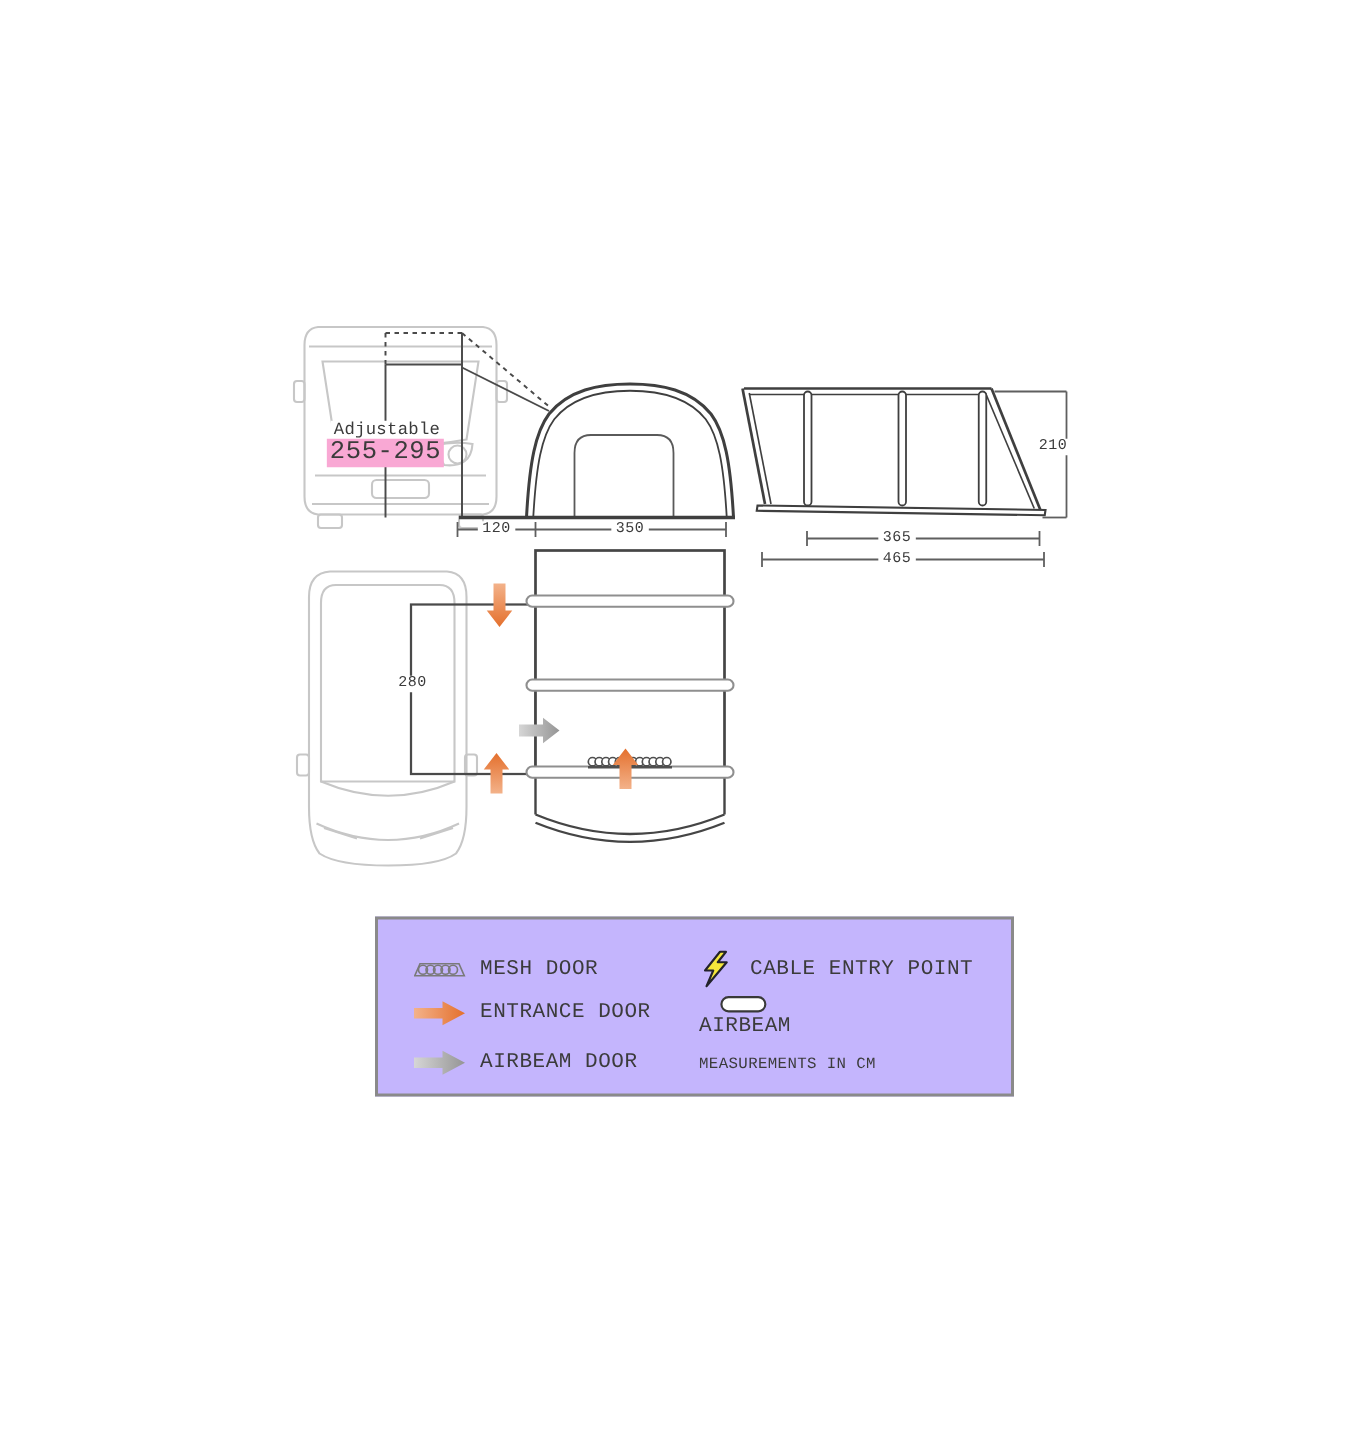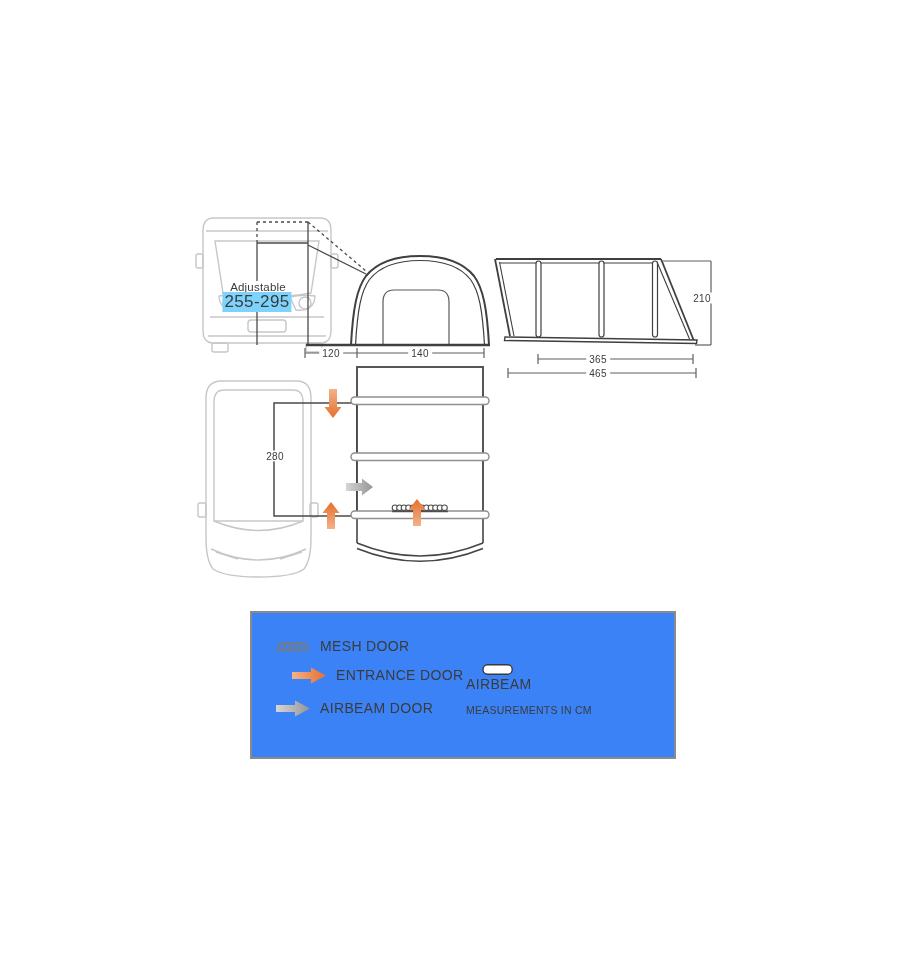--- a/index.html
+++ b/index.html
@@ -1,28 +1,28 @@
 <!DOCTYPE html>
 <html><head>
 <meta charset="utf-8">
 <title>Awning Diagram</title>
 <style>
   html,body{margin:0;padding:0;background:#ffffff;}
   .canvas{
     position:relative;width:900px;height:959px;background:#ffffff;
-    font-family:Liberation Sans, sans-serif;color:#3b3b3b;overflow:hidden;
+    font-family:Liberation Mono, monospace;color:#3b3b3b;overflow:hidden;
   }
   .diagram-svg{position:absolute;left:0;top:0;}
   .lbl{position:absolute;transform:translate(-50%,-50%);white-space:nowrap;color:#3b3b3b;}
   .lbl-dim{font-size:10px;background:#ffffff;padding:0 3px;letter-spacing:0.3px;}
   .lbl-adjustable{font-size:11.5px;letter-spacing:0.2px;background:#ffffff;padding:0 2px;}
-  .lbl-range{font-size:17px;letter-spacing:0.4px;background:#7dd3fc;padding:0 2px;}
+  .lbl-range{font-size:17px;letter-spacing:0.4px;background:#f9a8d4;padding:0 2px;}
   .legend{
-    position:absolute;left:250px;top:611px;width:426px;height:148px;
-    border:2px solid #8a8a8a;background:#3b82f6;box-sizing:border-box;
+    position:absolute;left:250px;top:611px;width:426px;height:120px;
+    border:2px solid #8a8a8a;background:#c4b5fd;box-sizing:border-box;
   }
   .lrow{position:absolute;display:flex;align-items:center;height:24px;}
   .licon{display:inline-flex;justify-content:flex-start;align-items:center;}
   .licon-c1{width:44px;}
   .licon-c2{width:34px;}
   .llabel{font-size:14px;letter-spacing:0.35px;color:#3b3b3b;}
   .lnote{font-size:10.5px;letter-spacing:0.25px;color:#3b3b3b;}
 </style>
 </head>
 <body>
@@ -155,21 +155,21 @@
       <polygon points="333,418 341.5,407 337,407 337,389 329,389 329,407 324.5,407" fill="url(#gradOrangeDown)"></polygon>
       <polygon points="331,502 339.5,513 335,513 335,529 327,529 327,513 322.5,513" fill="url(#gradOrangeUp)"></polygon>
       <polygon points="417,499 425.5,510 421,510 421,526 413,526 413,510 408.5,510" fill="url(#gradOrangeUp)"></polygon>
       <polygon points="373,487 362,478.5 362,483 346,483 346,491 362,491 362,495.5" fill="url(#gradGrayRight)"></polygon>
     </g>
   </svg>
 
   <div class="lbl lbl-adjustable" style="left:258px;top:287px;">Adjustable</div>
   <div class="lbl lbl-range" style="left:257px;top:302px;">255-295</div>
   <div class="lbl lbl-dim" style="left:331px;top:353px;">120</div>
-  <div class="lbl lbl-dim" style="left:420px;top:353px;">140</div>
+  <div class="lbl lbl-dim" style="left:420px;top:353px;">350</div>
   <div class="lbl lbl-dim" style="left:702px;top:298px;">210</div>
   <div class="lbl lbl-dim" style="left:598px;top:359px;">365</div>
   <div class="lbl lbl-dim" style="left:598px;top:373px;">465</div>
   <div class="lbl lbl-dim" style="left:275px;top:456px;">280</div>
 
   <div class="legend">
 
     <div class="lrow" style="left:24px;top:21px;">
       <span class="licon licon-c1">
         <svg width="36" height="13" viewBox="0 0 36 13">
@@ -179,38 +179,46 @@
               <circle cx="11" cy="6.5" r="3"></circle>
               <circle cx="16" cy="6.5" r="3"></circle>
             <circle cx="21" cy="6.5" r="3"></circle>
               <circle cx="26" cy="6.5" r="3"></circle>
           </g>
         </svg>
       </span>
       <span class="llabel">MESH DOOR</span>
     </div>
 
-    <div class="lrow" style="left:40px;top:50px;">
+    <div class="lrow" style="left:24px;top:50px;">
       <span class="licon licon-c1">
         <svg width="34" height="17" viewBox="0 0 34 17">
           <polygon points="34,8.5 19,0.5 19,5 0,5 0,12 19,12 19,16.5" fill="url(#gradOrangeRight)"></polygon>
         </svg>
       </span>
       <span class="llabel">ENTRANCE DOOR</span>
     </div>
 
     <div class="lrow" style="left:24px;top:83px;">
       <span class="licon licon-c1">
         <svg width="34" height="17" viewBox="0 0 34 17">
           <polygon points="34,8.5 19,0.5 19,5 0,5 0,12 19,12 19,16.5" fill="url(#gradGrayRight)"></polygon>
         </svg>
       </span>
       <span class="llabel">AIRBEAM DOOR</span>
     </div>
 
+    <div class="lrow" style="left:214px;top:21px;">
+      <span class="licon licon-c2">
+        <svg width="22" height="26" viewBox="0 0 22 26">
+          <path d="M14,1.5 L4,14 H9.5 L5,24.5 L18.5,8.5 H12.5 L18,1.5 Z" fill="#f5e73b" stroke="#23232b" stroke-width="1.4" stroke-linejoin="round"></path>
+        </svg>
+      </span>
+      <span class="llabel">CABLE ENTRY POINT</span>
+    </div>
 
     <div class="lrow" style="left:214px;top:50px;flex-direction:column;">
       <span class="licon licon-c2">
         <svg width="36" height="13" viewBox="0 0 36 13">
           <rect x="1" y="1.5" width="31" height="10" rx="5" fill="#ffffff" stroke="#393939" stroke-width="1.5"></rect>
         </svg>
       </span>
       <span class="llabel">AIRBEAM</span>
     </div>
 

